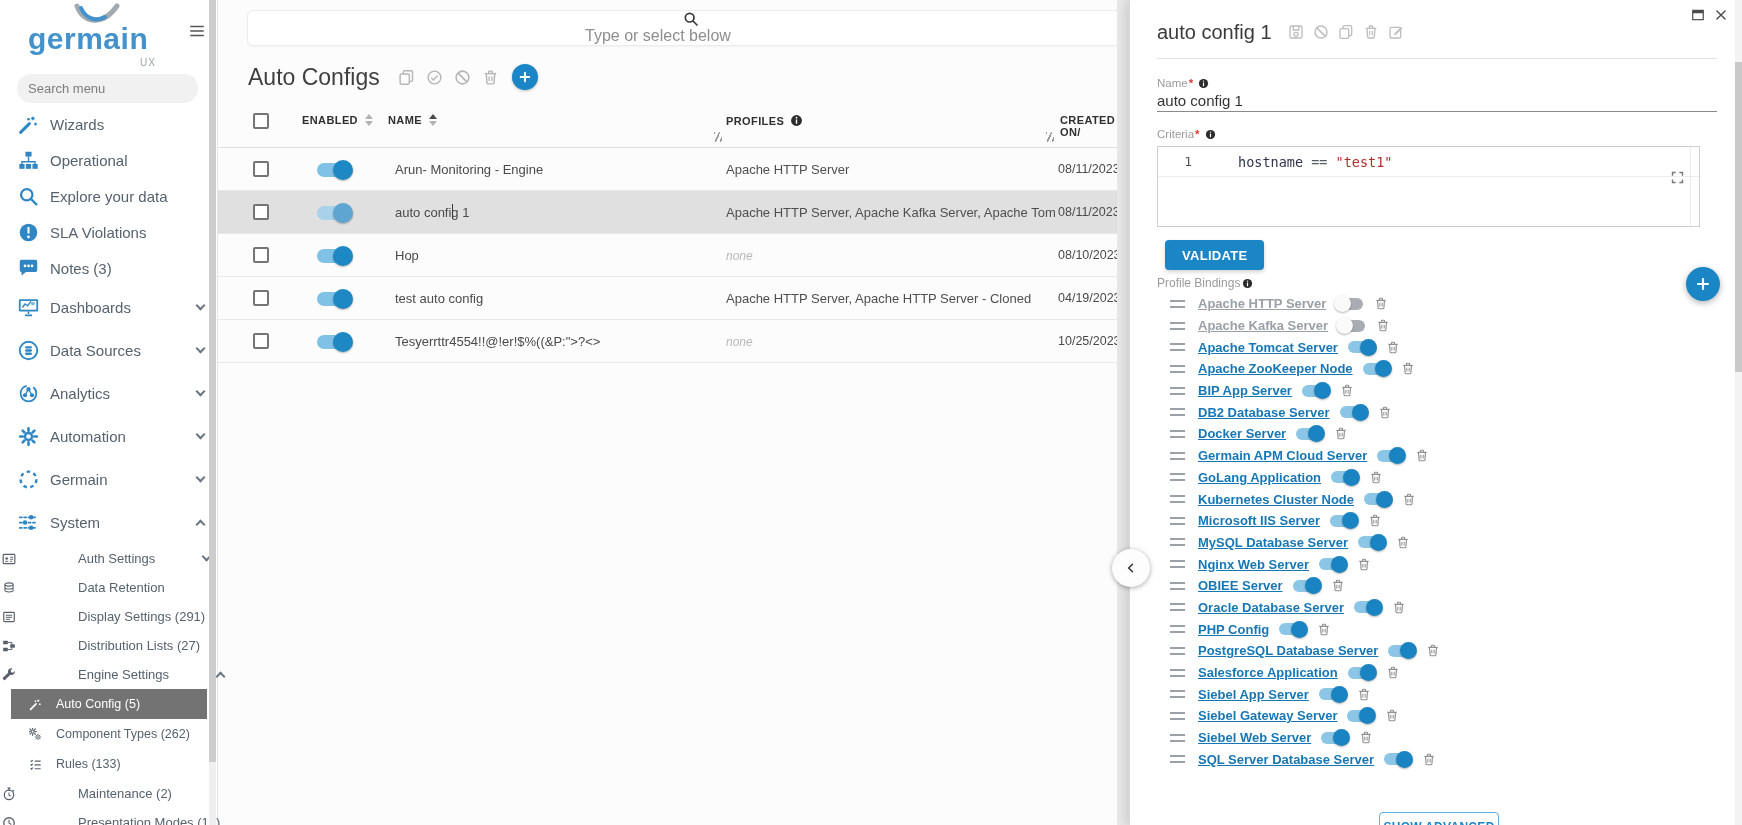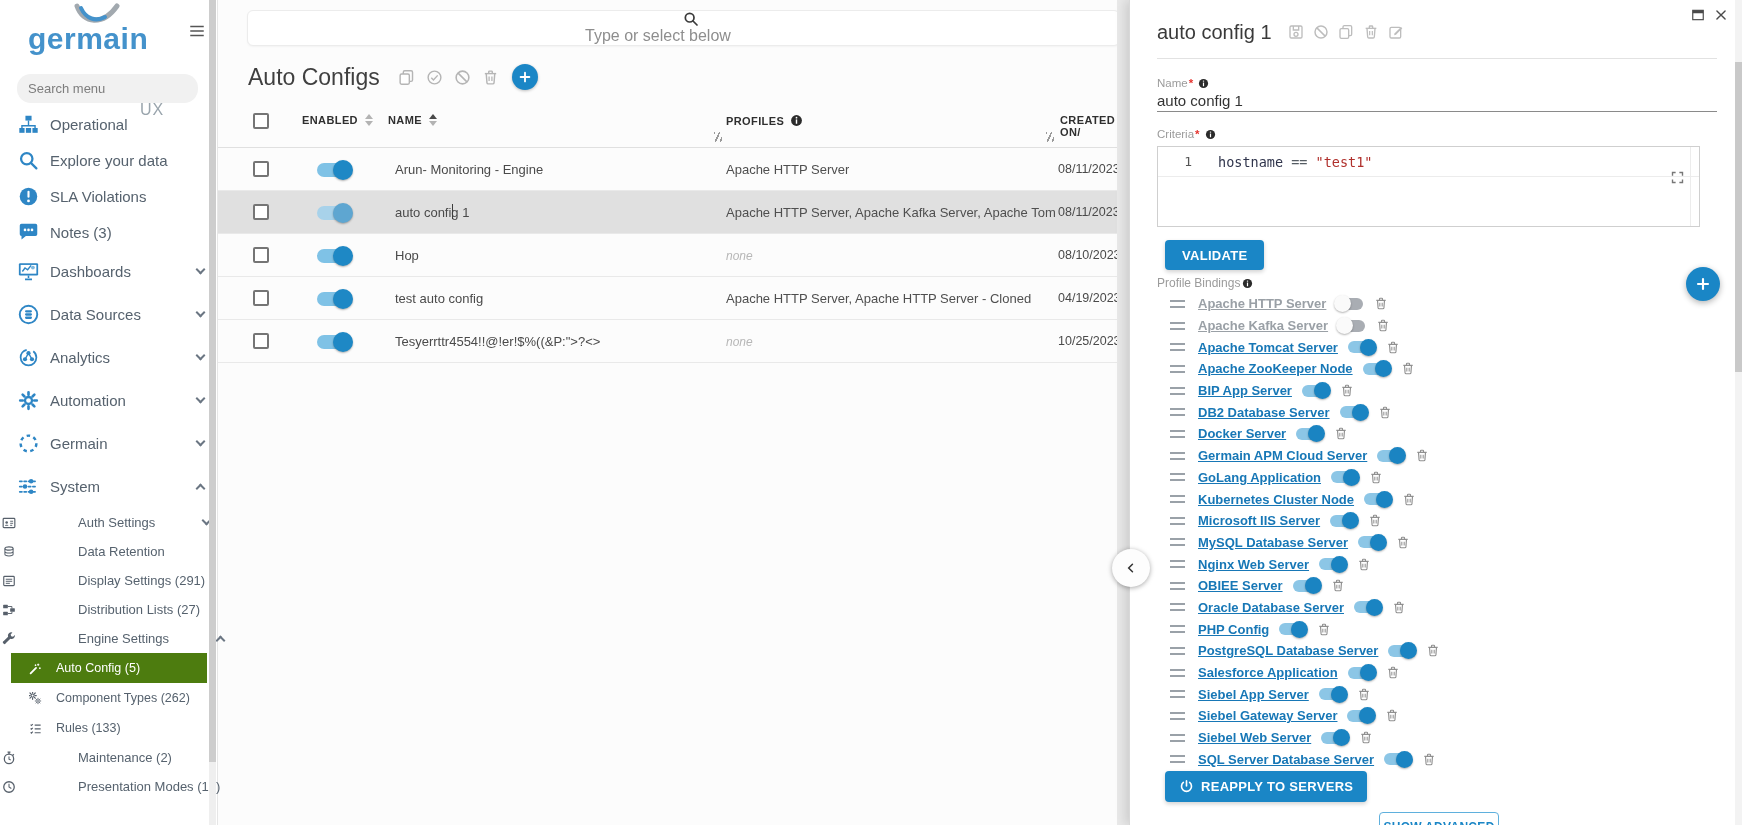--- a/index.html
+++ b/index.html
@@ -6,39 +6,39 @@
   html,body { width:1742px; height:825px; overflow:hidden; background:#fcfcfc;
               font-family:"Liberation Sans", sans-serif; }
 
   
   .sidebar { position:absolute; left:0; top:0; width:218px; height:825px; background:#fff;
              border-right:1px solid #e6e6e6; z-index:4; }
   .logo-wrap { position:relative; height:70px; }
   .logo-swoosh { position:absolute; left:74px; top:3px; }
   .logo-text { position:absolute; left:28px; top:22px; font-size:30px; font-weight:700;
                color:#4492cb; letter-spacing:0.5px; }
-  .logo-sub { position:absolute; left:140px; top:57px; font-size:16px; color:#9aa5ad; letter-spacing:1px;margin-top:44px; }
+  .logo-sub { position:absolute; left:140px; top:57px; font-size:10px; color:#9aa5ad; letter-spacing:1px; }
   .hamburger { position:absolute; left:188px; top:22px; width:18px; height:18px; color:#555; cursor:pointer; }
   .side-search { position:absolute; left:17px; top:74px; width:181px; height:29px; background:#f1f1f1;
                  border:none; border-radius:14px; padding:0 11px; font-size:13px; color:#666; outline:none;
                  font-family:"Liberation Sans", sans-serif;}
   .side-search::placeholder { color:#7d7d7d; }
   .nav { position:absolute; left:0; top:106px; width:218px; }
   .srow { display:flex; align-items:center; padding:0 14px 0 18px; cursor:pointer; color:#56626e; }
   .srow .icn { flex:none; width:21px; height:21px; color:#2e86c5; }
   .srow .slabel { margin-left:11px; font-size:15px; white-space:nowrap; }
   .srow.lvl0 { height:36px; }
   .srow.lvl0.tall { height:43px; }
   .srow.lvl1 { height:29px; padding-left:2px;gap:48px; }
   .srow.lvl1 .icn { width:14px; height:14px; color:#57606b; }
   .srow.lvl1 .slabel { margin-left:14px; font-size:13px; }
   .srow.lvl2 { height:30px; padding-left:29px; }
   .srow.lvl2 .icn { width:13px; height:13px; color:#57606b; }
   .srow.lvl2 .slabel { margin-left:14px; font-size:12.5px; }
-  .srow.selected { background:#4d7c0f; color:#fff; margin:0 11px; padding-left:18px; }
+  .srow.selected { background:#737373; color:#fff; margin:0 11px; padding-left:18px; }
   .srow.selected .icn { color:#fff; }
   .srow .chev { display:none; margin-left:auto; width:7px; height:7px;
                 border-right:2px solid #6b7683; border-bottom:2px solid #6b7683; flex:none; }
   .srow.chev-down .chev { display:block; transform:rotate(45deg); margin-top:-4px; }
   .srow.chev-up .chev { display:block; transform:rotate(225deg); margin-top:4px; }
   .side-scroll { position:absolute; right:1px; top:0; width:7px; height:825px; background:#efefef; }
   .side-scroll .thumb { position:absolute; top:0; left:0; width:7px; height:762px; background:#cdcdcd; }
 
   
   .main { position:absolute; left:218px; top:0; width:911px; height:825px; background:#fcfcfc; }
@@ -107,21 +107,21 @@
   .flabel .info-ic { width:11px; height:11px; margin-left:2px; color:#2b2b2b; }
   .lbl-name { top:77px; }
   .fvalue { position:absolute; left:27px; top:92px; font-size:15px; color:#333; }
   .funderline { position:absolute; left:27px; right:25px; top:111px; border-bottom:1px solid #8a8a8a; }
   .lbl-criteria { top:128px; }
   .editor { position:absolute; left:27px; top:146px; width:543px; height:81px; border:1px solid #cfcfcf;
             background:#fff; font-family:"DejaVu Sans Mono", monospace; }
   .code-line { height:30px; display:flex; align-items:center; border-bottom:1px solid #ececec; }
   .lno { width:34px; text-align:right; font-size:13px; color:#555; flex:none; }
   .code-text { margin-left:26px; font-size:13.5px; white-space:pre; }
-  .tok-ident { color:#30354c; } .tok-op { color:#555c63; } .tok-str { color:#b0302c; }
+  .tok-ident { color:#30354c;margin-left:20px; } .tok-op { color:#555c63; } .tok-str { color:#b0302c; }
   .editor .expand-ic { position:absolute; right:14px; top:23px; width:15px; height:15px; color:#777; cursor:pointer; }
   .editor::after { content:""; position:absolute; right:8px; top:0; bottom:0; width:1px; background:#ececec; }
   .btn { display:inline-flex; align-items:center; justify-content:center; background:#1a86c6; color:#fff;
          font-weight:700; border:none; border-radius:4px; cursor:pointer; letter-spacing:.3px;
          box-shadow:0 2px 4px rgba(0,0,0,.18); font-family:"Liberation Sans", sans-serif;margin-left:8px; }
   .btn-validate { position:absolute; left:27px; top:240px; height:30px; padding:0 17px; font-size:13px; }
   .lbl-bindings { top:276px; font-size:12px; }
   .fab-add { position:absolute; left:556px; top:267px; width:34px; height:34px; border-radius:50%;
              background:#1a86c6; color:#fff; display:flex; align-items:center; justify-content:center;
              box-shadow:0 2px 6px rgba(0,0,0,.3); cursor:pointer; }
@@ -323,20 +323,27 @@
       <path d="M7 5 C12 16 22 19 31 14" stroke="#4492cb" stroke-width="4" fill="none" stroke-linecap="round"></path>
     </svg>
     <div class="logo-text">germain</div>
     <div class="logo-sub">UX</div>
     <svg class="hamburger icn">
         <use href="#i-hamburger"></use>
       </svg>
   </div>
   <input class="side-search" type="text" placeholder="Search menu" style="">
   <nav class="nav">
+    <div class="srow lvl0">
+        <svg class="icn" viewBox="0 0 24 24">
+          <use href="#i-wand"></use>
+        </svg>
+        <span class="slabel">Wizards</span>
+
+      </div>
       <div class="srow lvl0">
         <svg class="icn" viewBox="0 0 24 24">
           <use href="#i-sitemap"></use>
         </svg>
         <span class="slabel">Operational</span>
 
       </div>
       <div class="srow lvl0">
         <svg class="icn" viewBox="0 0 24 24">
           <use href="#i-search"></use>
@@ -814,26 +821,20 @@
       <div class="brow">
         <span class="grip"></span>
         <a class="blink">SQL Server Database Server</a>
         <span class="bsw"></span>
         <svg class="btrash" viewBox="0 0 24 24">
           <use href="#i-trash"></use>
         </svg>
       </div>
   </div>
 
-  <button class="btn btn-reapply">
-    <svg class="icn">
-        <use href="#i-power"></use>
-      </svg>
-    <span>REAPPLY TO SERVERS</span>
-  </button>
   <button class="btn-advanced">SHOW ADVANCED</button>
 
   <div class="panel-scroll">
       <div class="thumb"></div>
     </div>
 </section>
 
 <div class="collapse-circle">
   <svg class="icn">
       <use href="#i-chevleft"></use>

